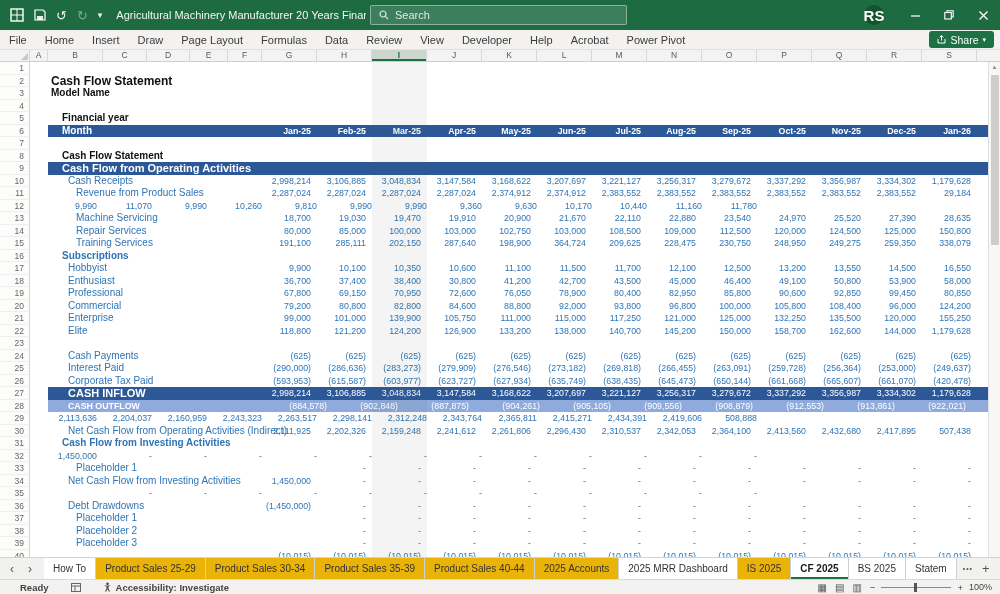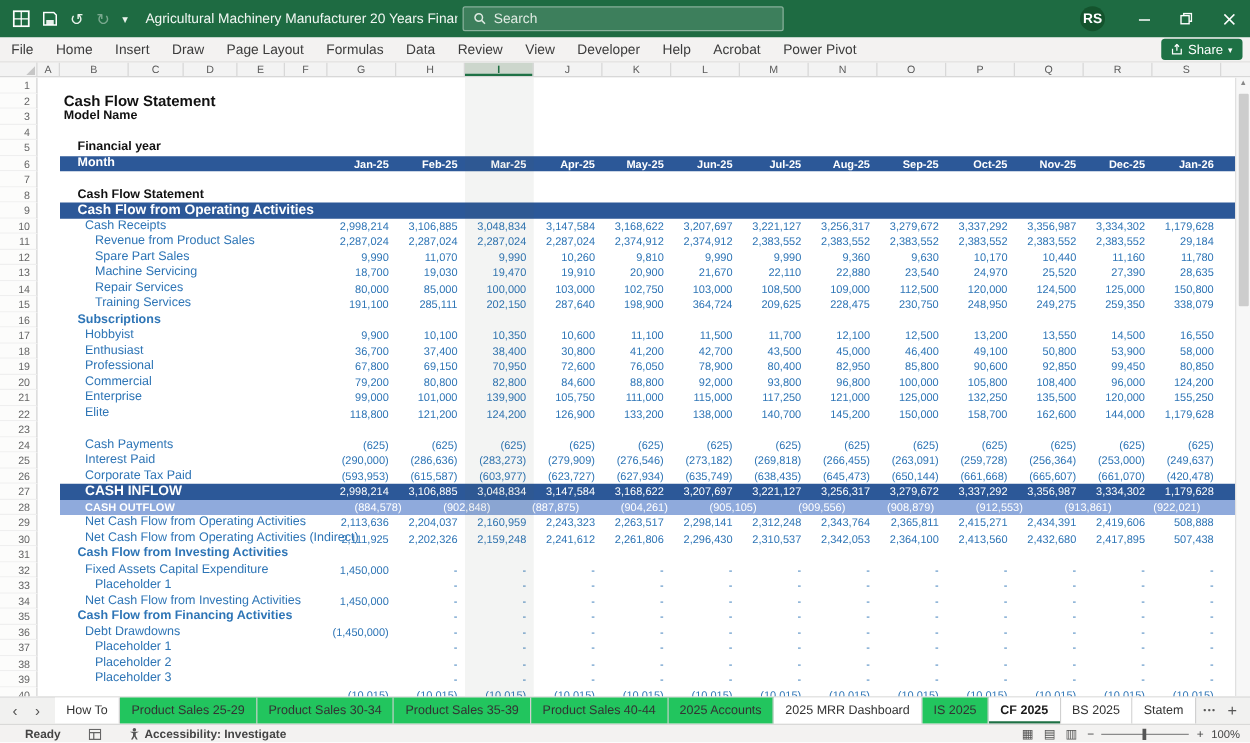--- a/index.html
+++ b/index.html
@@ -7,21 +7,21 @@
   .app { width:1000px; height:594px; display:flex; flex-direction:column; position:relative; }
 
   
   .titlebar { height:30px; background:#1e6b42; display:flex; align-items:center; color:#fff; position:relative; flex:0 0 30px; }
   .qat { display:flex; align-items:center; gap:10px; padding-left:10px; }
   .qat .qicon { color:#eaf3ec; font-size:13px; line-height:1; }
   .qat .dim { opacity:.45; }
   .doc-title { margin-left:14px; font-size:11px; color:#f2f7f3; white-space:nowrap; overflow:hidden; max-width:250px; }
   .searchbox { position:absolute; left:370px; top:5px; width:257px; height:20px; background:rgba(255,255,255,.14); border:1px solid rgba(255,255,255,.40); border-radius:2px; display:flex; align-items:center; gap:6px; padding-left:8px; font-size:11px; color:#dfeae2; }
   .tb-right { margin-left:auto; display:flex; align-items:center; height:100%; }
-  .avatar { width:20px; height:20px; border-radius:50%; background:#14532d; color:#fff; font-size:11px; font-weight:bold; display:flex; align-items:center; justify-content:center; margin-right:14px; }
+  .avatar { width:20px; height:20px; border-radius:50%; background:#14532d; color:#fff; font-size:15px; font-weight:bold; display:flex; align-items:center; justify-content:center; margin-right:14px; }
   .winbtn { width:34px; height:100%; display:flex; align-items:center; justify-content:center; color:#fff; }
 
   
   .menubar { height:20px; background:#f3f2f1; display:flex; align-items:center; font-size:11px; color:#3b3b3b; border-bottom:1px solid #e2e1e0; flex:0 0 20px; position:relative; }
   .menubar .mitem { padding:0 9px; line-height:20px; white-space:nowrap; }
   .sharebtn { position:absolute; right:6px; top:1px; height:17px; background:#1e7145; color:#fff; font-size:10.5px; border-radius:3px; display:flex; align-items:center; gap:4px; padding:0 8px; }
 
   
   .colheaders { height:12px; display:flex; background:#f3f3f3; font-size:8.5px; color:#5a5a5a; flex:0 0 12px; border-bottom:1px solid #cfcfcf; }
   .corner { width:30px; border-right:1px solid #d8d8d8; position:relative; }
@@ -45,31 +45,31 @@
   .section .lbl { color:#2e75b6; font-weight:bold; }
   .label .lbl { color:#2e75b6; }
   .month { background:#2c5898; }
   .month .lbl { color:#fff; font-weight:bold; }
   .month .v { color:#fff; font-weight:bold; }
   .band-dark { background:#2c5898; }
   .band-dark .lbl { color:#fff; font-weight:bold; font-size:11px; }
   .band-dark .v { color:#fff; }
   .band-light { background:#8faadc;gap:16px; }
   .band-light .lbl { color:#fff; font-weight:bold; font-size:8.8px; }
-  .band-light .v { color:#fff;text-align:center; }
+  .band-light .v { color:#fff; }
   .colsel { position:absolute; left:372px; top:0; width:55px; height:100%; background:rgba(90,105,90,.07); pointer-events:none; }
   .vscroll { position:absolute; right:0; top:0; bottom:0; width:12px; background:#f7f7f7; border-left:1px solid #e0e0e0; }
   .vs-arrow { font-size:6px; color:#888; text-align:center; height:10px; line-height:10px; }
   .vs-thumb { margin:3px auto 0; width:8px; height:170px; background:#cdcdcd; border-radius:1px; }
 
   
   .tabbar { height:22px; flex:0 0 22px; background:#f1f1f0; border-top:1px solid #d3d3d3; display:flex; align-items:stretch; font-size:10px; color:#333; }
   .tabnav { display:flex; align-items:center; gap:14px; padding:0 12px 0 10px; color:#555; font-size:12px; }
   .tab { padding:0 9px; line-height:21px; border-right:1px solid #d0d0d0; background:#fff; white-space:nowrap; }
-  .tab.yellow { background:#22c55e; }
+  .tab.yellow { background:#eab308; }
   .tab.active { background:#fff; font-weight:bold; color:#1b1b1b; box-shadow:inset 0 -2px 0 #1e7145; }
   .tab-extras { display:flex; align-items:center; gap:9px; padding:0 6px; color:#555; }
   .tab-extras .dots { font-size:7px; letter-spacing:1px; }
   .tab-extras .plus { font-size:13px; }
 
   
   .statusbar { height:15px; flex:0 0 15px; background:#f3f2f1; border-top:1px solid #d9d9d8; display:flex; align-items:center; font-size:9.5px; color:#444; }
   .statusbar .ready { margin-left:20px;font-weight:bold; }
   .sb-ico { margin-left:22px; display:flex; align-items:center; gap:4px; }
   .sb-right { margin-left:auto; display:flex; align-items:center; gap:8px; padding-right:8px; }
@@ -421,21 +421,20 @@
             <div class="v">2,383,552</div>
             <div class="v">2,383,552</div>
             <div class="v">29,184</div>
             <div class="spc"></div>
           </div>
         </div>
         <div class="r">
           <div class="gut">12</div>
           <div class="ca"></div>
           <div class="bd label">
-            <div class="lbl ind3">Spare Part Sales</div>
             <div class="v">9,990</div>
             <div class="v">11,070</div>
             <div class="v">9,990</div>
             <div class="v">10,260</div>
             <div class="v">9,810</div>
             <div class="v">9,990</div>
             <div class="v">9,990</div>
             <div class="v">9,360</div>
             <div class="v">9,630</div>
             <div class="v">10,170</div>
@@ -778,21 +777,20 @@
             <div class="v">(922,596)</div>
             <div class="v">(914,696)</div>
             <div class="v">(670,740)</div>
             <div class="spc"></div>
           </div>
         </div>
         <div class="r">
           <div class="gut">29</div>
           <div class="ca"></div>
           <div class="bd label">
-            <div class="lbl ind2">Net Cash Flow from Operating Activities</div>
             <div class="v">2,113,636</div>
             <div class="v">2,204,037</div>
             <div class="v">2,160,959</div>
             <div class="v">2,243,323</div>
             <div class="v">2,263,517</div>
             <div class="v">2,298,141</div>
             <div class="v">2,312,248</div>
             <div class="v">2,343,764</div>
             <div class="v">2,365,811</div>
             <div class="v">2,415,271</div>
@@ -841,21 +839,20 @@
             <div class="v"></div>
             <div class="v"></div>
             <div class="v"></div>
             <div class="spc"></div>
           </div>
         </div>
         <div class="r">
           <div class="gut">32</div>
           <div class="ca"></div>
           <div class="bd label">
-            <div class="lbl ind2">Fixed Assets Capital Expenditure</div>
             <div class="v">1,450,000</div>
             <div class="v">-</div>
             <div class="v">-</div>
             <div class="v">-</div>
             <div class="v">-</div>
             <div class="v">-</div>
             <div class="v">-</div>
             <div class="v">-</div>
             <div class="v">-</div>
             <div class="v">-</div>
@@ -904,21 +901,20 @@
             <div class="v">-</div>
             <div class="v">-</div>
             <div class="v">-</div>
             <div class="spc"></div>
           </div>
         </div>
         <div class="r">
           <div class="gut">35</div>
           <div class="ca"></div>
           <div class="bd section">
-            <div class="lbl ind1">Cash Flow from Financing Activities</div>
             <div class="v"></div>
             <div class="v">-</div>
             <div class="v">-</div>
             <div class="v">-</div>
             <div class="v">-</div>
             <div class="v">-</div>
             <div class="v">-</div>
             <div class="v">-</div>
             <div class="v">-</div>
             <div class="v">-</div>

